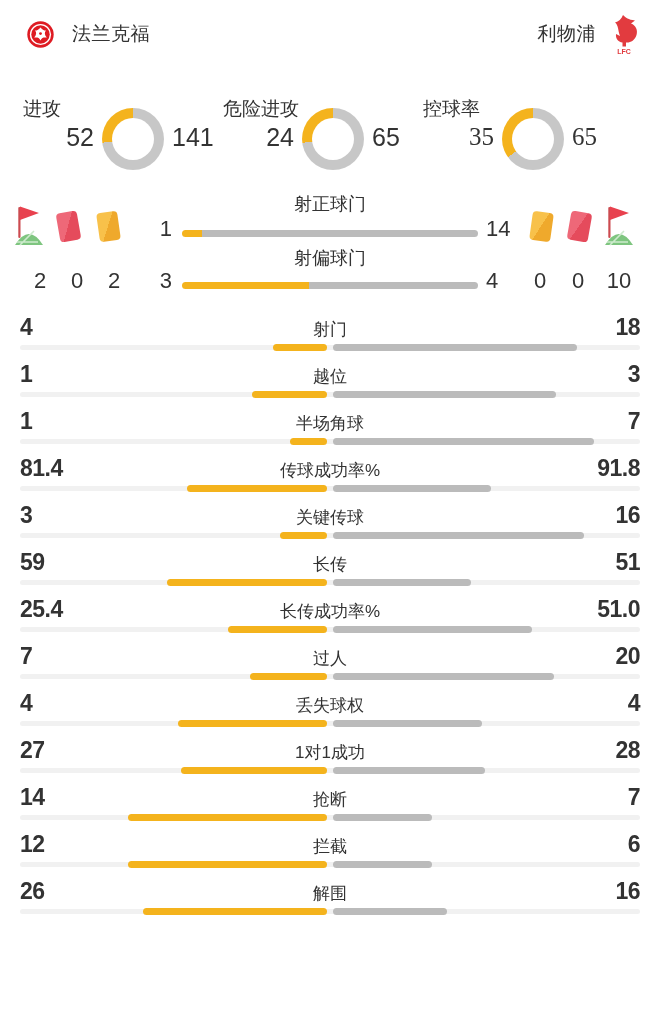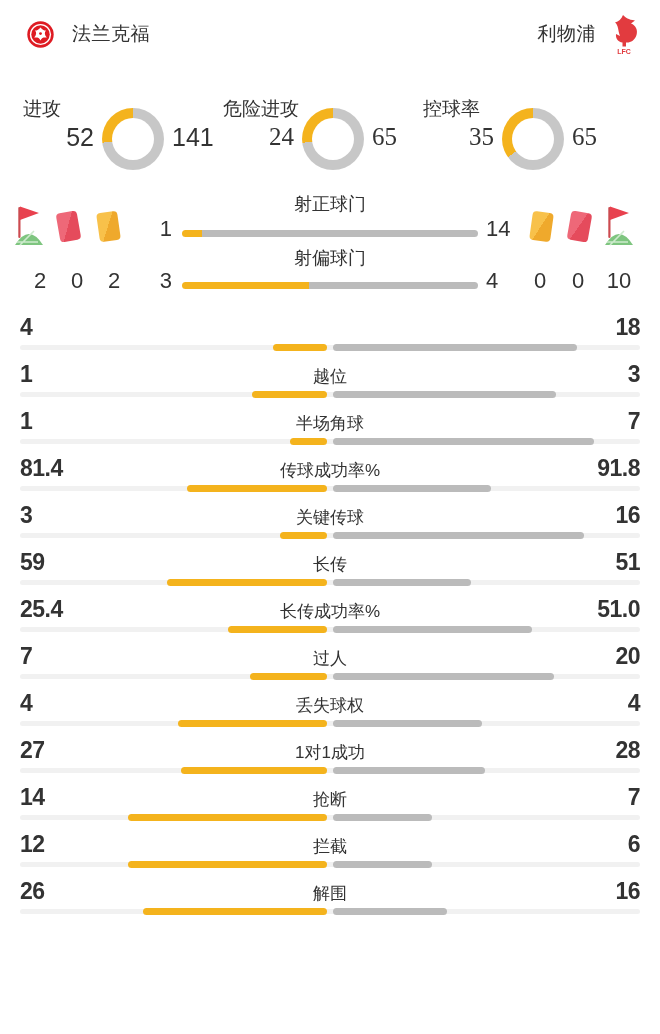--- a/index.html
+++ b/index.html
@@ -69,21 +69,21 @@
   </div>
 </div>
 
 <div class="donuts" id="donuts">
     <div class="donut-item" style="left: 23px;">
       <div class="dtitle">进攻</div>
       <div class="dring" style="background: conic-gradient(rgb(199, 199, 199) 0deg, rgb(199, 199, 199) 263deg, rgb(244, 179, 29) 263deg, rgb(244, 179, 29) 360deg);"></div>
       <div class="dval dhome">52</div>
       <div class="dval daway">141</div>
     </div>
-    <div class="donut-item" style="left: 223px; font-family: Liberation Serif, serif;">
+    <div class="donut-item" style="left: 223px;">
       <div class="dtitle">危险进攻</div>
       <div class="dring" style="background: conic-gradient(rgb(199, 199, 199) 0deg, rgb(199, 199, 199) 262.9deg, rgb(244, 179, 29) 262.9deg, rgb(244, 179, 29) 360deg);"></div>
       <div class="dval dhome">24</div>
       <div class="dval daway">65</div>
     </div>
     <div class="donut-item" style="left: 423px; font-family: Liberation Serif, serif;">
       <div class="dtitle">控球率</div>
       <div class="dring" style="background: conic-gradient(rgb(199, 199, 199) 0deg, rgb(199, 199, 199) 234deg, rgb(244, 179, 29) 234deg, rgb(244, 179, 29) 360deg);"></div>
       <div class="dval dhome">35</div>
       <div class="dval daway">65</div>
@@ -125,20 +125,21 @@
     <div class="sbar" style="top:90px">
       <div class="seg" style="width:127px;background:#F4B31D"></div>
       <div class="seg" style="width:169px;background:#BBBBBB"></div>
     </div>
     <div class="bignum" style="left:486px;top:76px">4</div>
   </div>
 
 <div class="stats" id="statlist">
     <div class="srow">
       <div class="snum home">4</div>
+      <div class="slbl">射门</div>
       <div class="snum away">18</div>
       <div class="track" style="background: rgb(241, 241, 241);">
         <div class="bh" style="width: 54px; background: rgb(244, 179, 29);"></div>
         <div class="ba" style="width: 244px; background: rgb(187, 187, 187);"></div>
       </div>
     </div>
     <div class="srow">
       <div class="snum home">1</div>
       <div class="slbl">越位</div>
       <div class="snum away">3</div>

